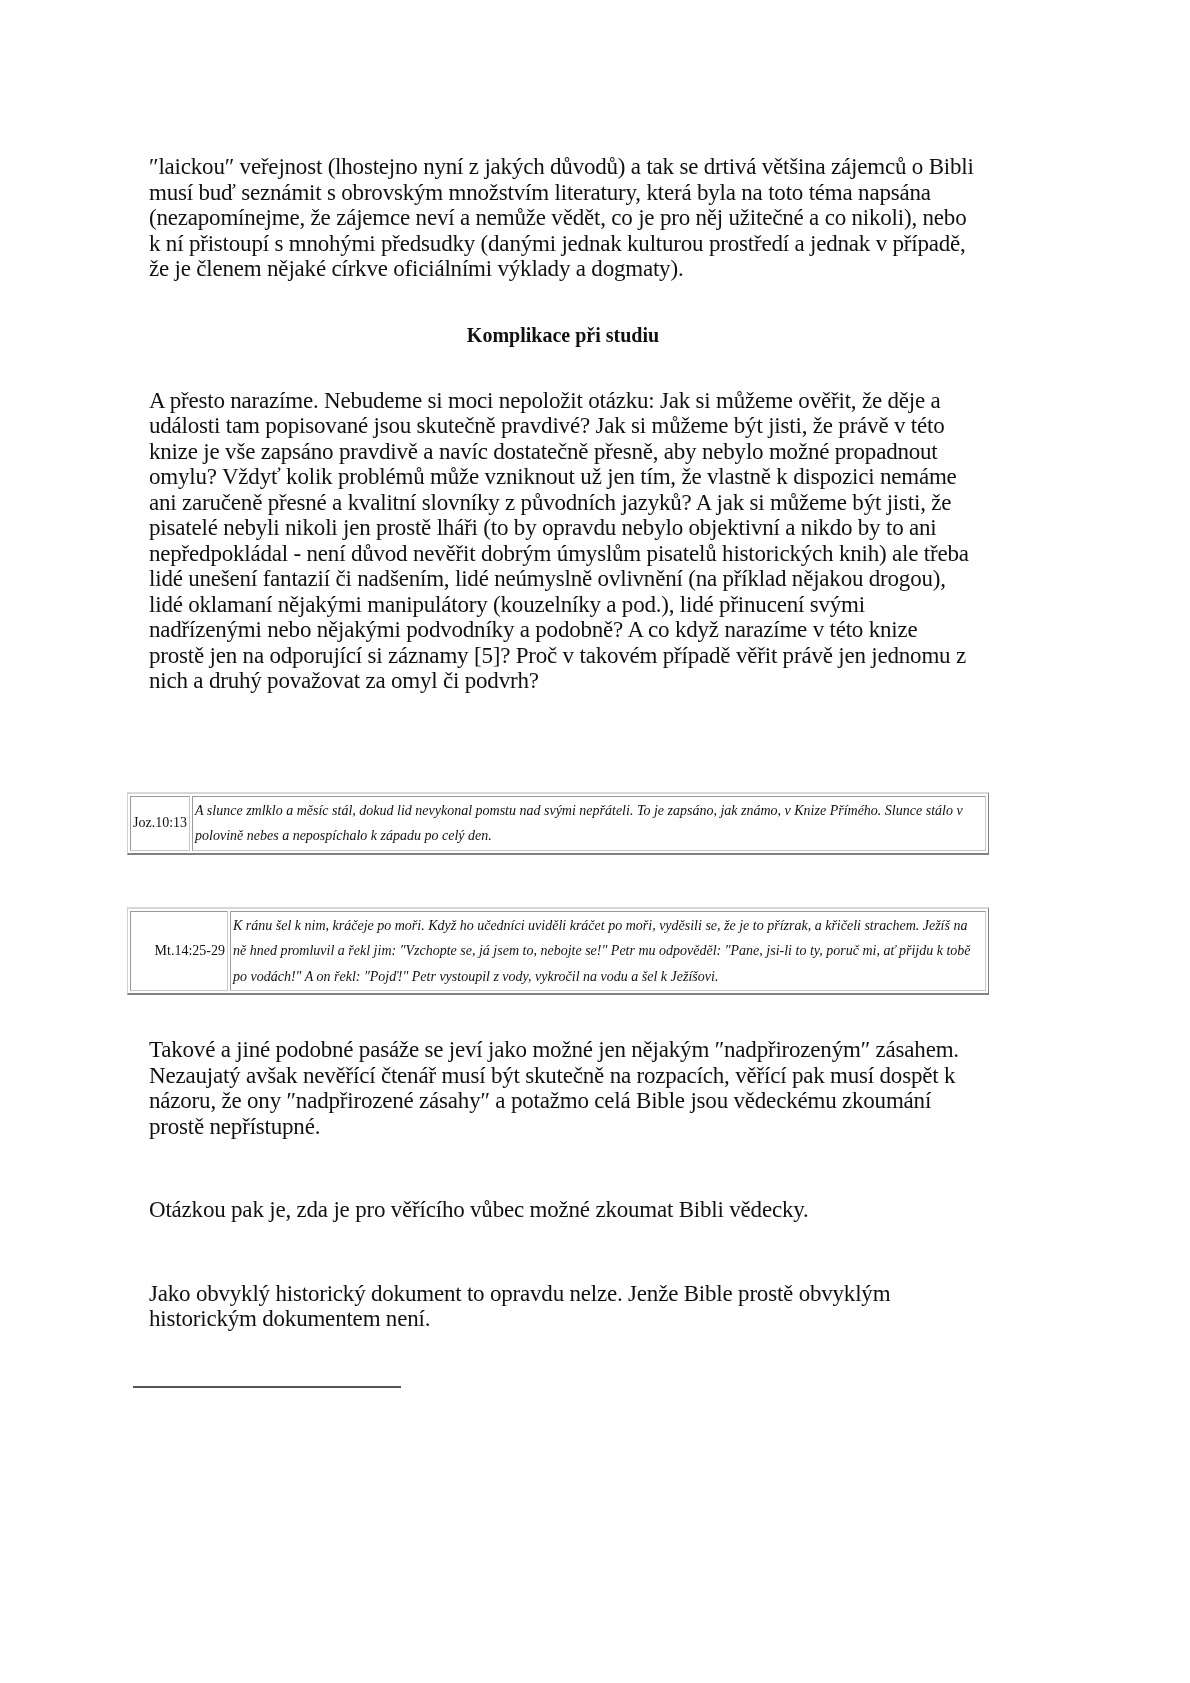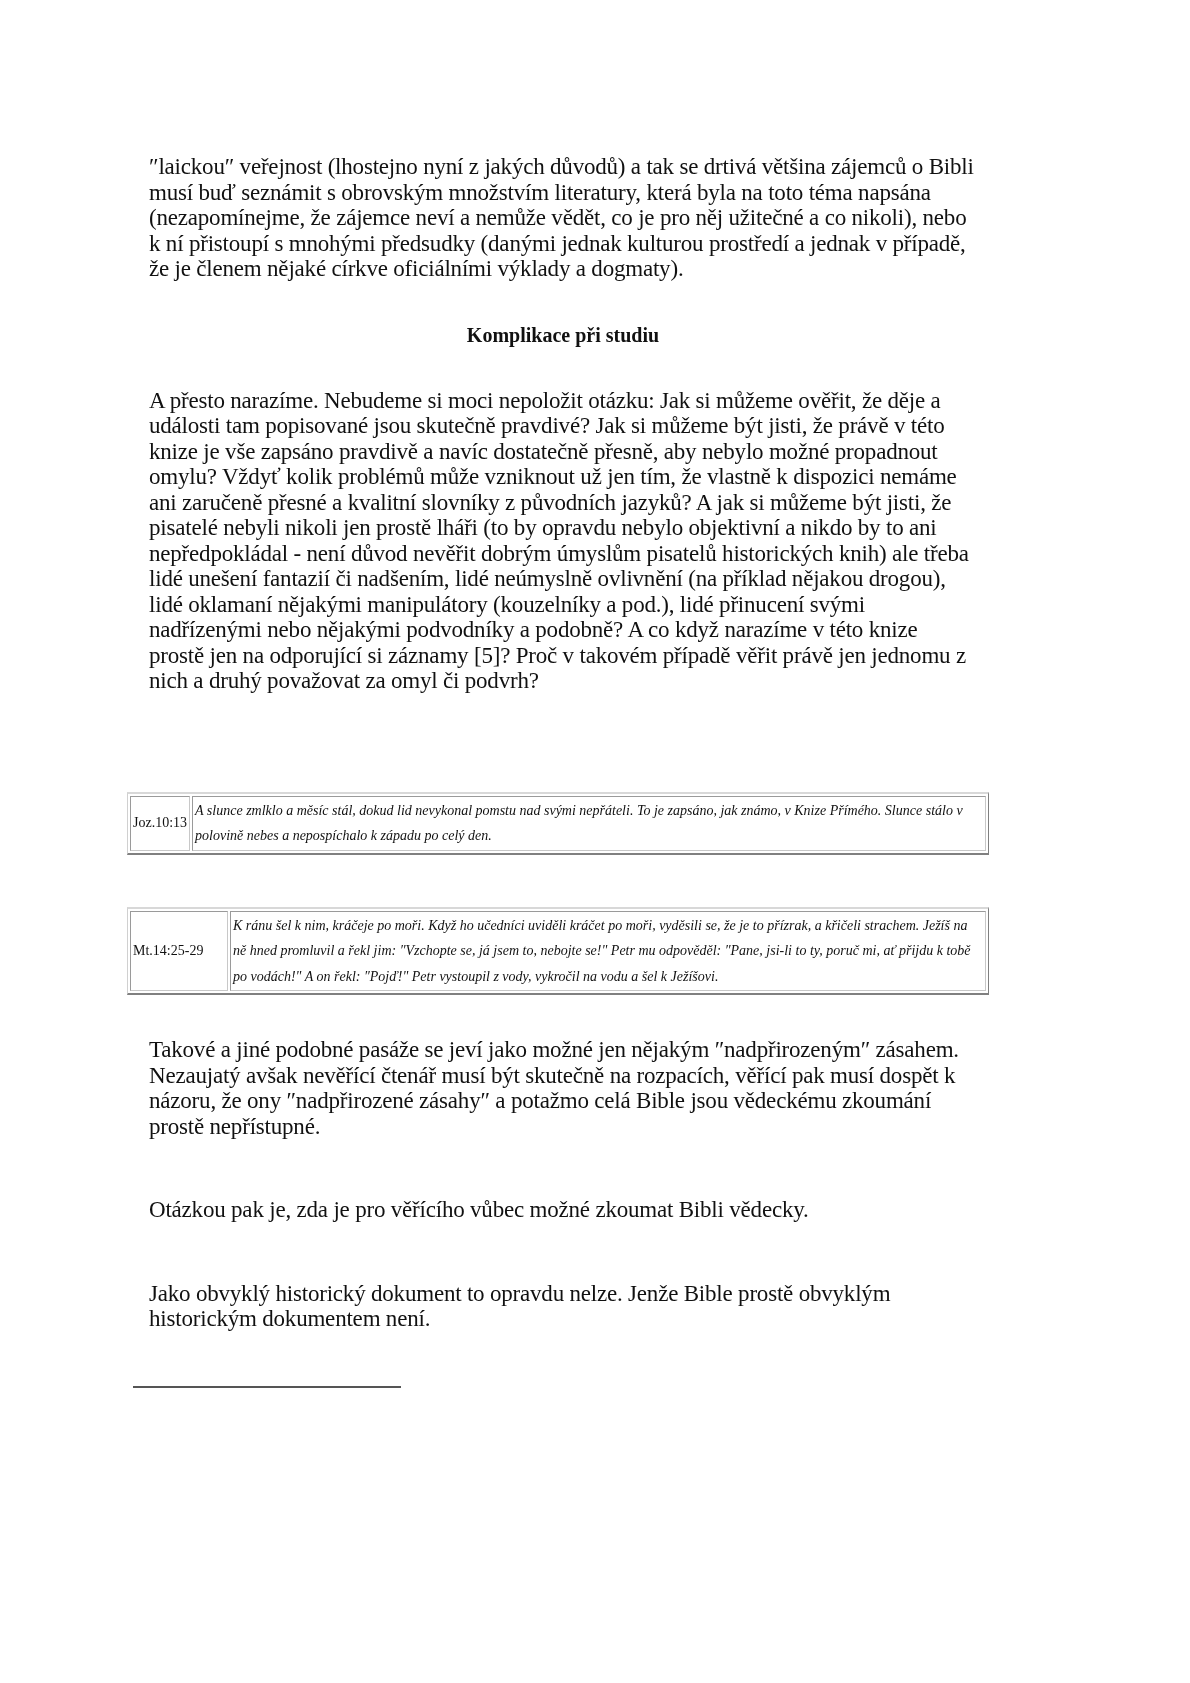--- a/index.html
+++ b/index.html
@@ -54,20 +54,21 @@
       padding: 1px 2px;
       vertical-align: middle;
     }
     .quote-table td.ref {
       white-space: nowrap;
       font-style: normal;
     }
     .quote-table td.ref.narrow {
       white-space: normal;
       width: 92px;
+      text-align: right;
     }
     .quote-table td.text {
       font-style: italic;
     }
     .footnote-rule {
       width: 268px;
       height: 2px;
       background: #555555;
       margin-top: 0;
     }

